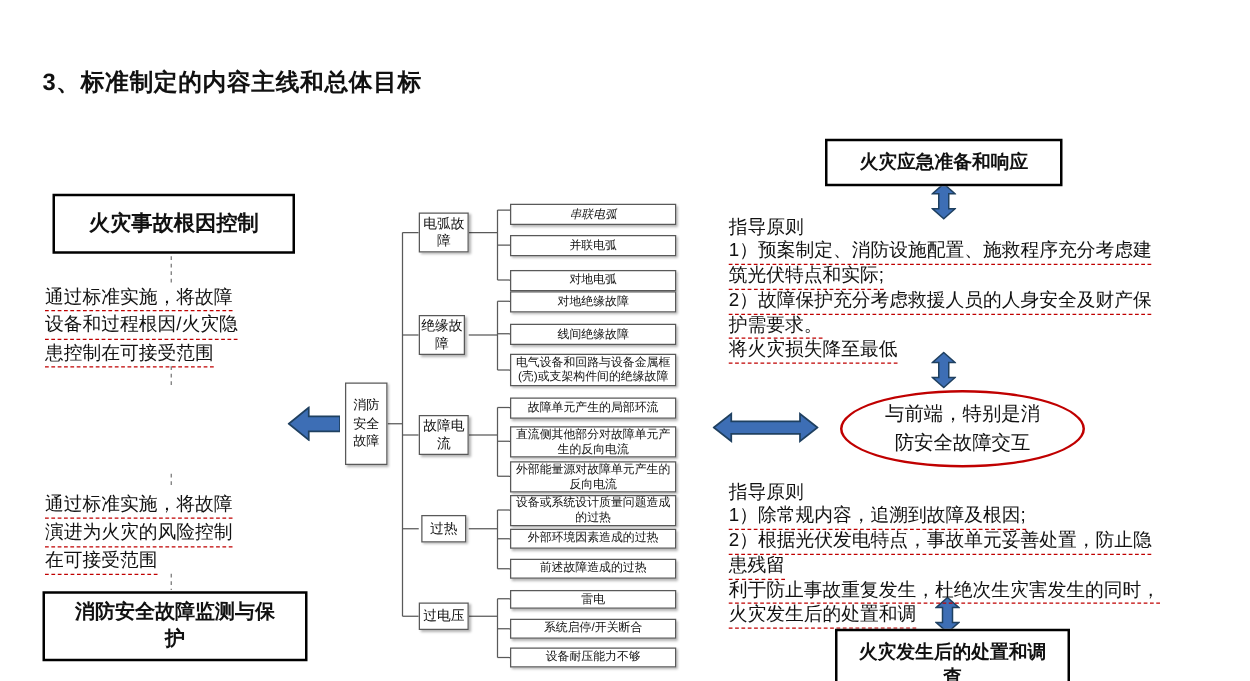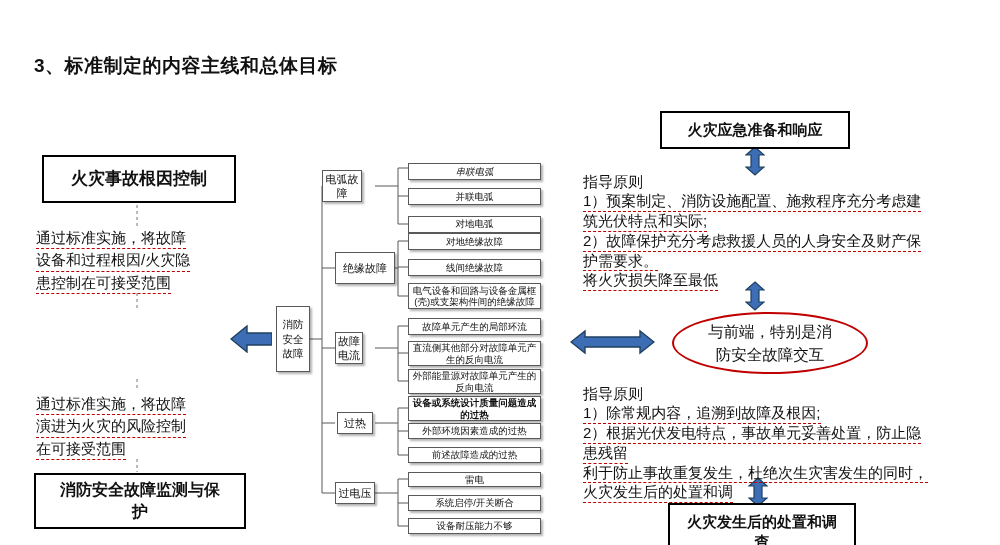--- a/index.html
+++ b/index.html
@@ -97,39 +97,39 @@
     <div class="tline"><span class="u">在可接受范围</span></div>
   </div>
 
   <div class="boldbox" style="left:34px;top:446px;width:208px;height:52px;font-size:16px;">
     <div>消防安全故障监测与保</div>
     <div>护</div>
   </div>
 
   <div class="node root" style="left:276px;top:279px;width:34px;height:66px;">消防安全故障</div>
 
-  <div class="node cat" style="left:322px;top:143px;width:40px;height:32px;">电弧故障</div>
-  <div class="node cat" style="left:335px;top:225px;width:60px;height:32px;">绝缘故障</div>
-  <div class="node cat" style="left:335px;top:305px;width:28px;height:32px;">故障电流</div>
+  <div class="node cat" style="left:335px;top:143px;width:40px;height:32px;">电弧故障</div>
+  <div class="node cat" style="left:335px;top:225px;width:37px;height:32px;">绝缘故障</div>
+  <div class="node cat" style="left:335px;top:305px;width:40px;height:32px;">故障电流</div>
   <div class="node cat" style="left:337px;top:385px;width:36px;height:22px;">过热</div>
   <div class="node cat" style="left:335px;top:455px;width:40px;height:22px;">过电压</div>
 
   <div class="leaf" style="top:136px;height:17px;font-style:italic;">串联电弧</div>
   <div class="leaf" style="top:161px;height:17px;">并联电弧</div>
   <div class="leaf" style="top:189px;height:17px;font-family:Liberation Serif, serif;">对地电弧</div>
 
   <div class="leaf" style="top:206px;height:17px;">对地绝缘故障</div>
   <div class="leaf" style="top:232px;height:17px;">线间绝缘故障</div>
   <div class="leaf" style="top:256px;height:26px;">电气设备和回路与设备金属框(壳)或支架构件间的绝缘故障</div>
 
   <div class="leaf" style="top:291px;height:17px;">故障单元产生的局部环流</div>
   <div class="leaf" style="top:314px;height:25px;">直流侧其他部分对故障单元产生的反向电流</div>
   <div class="leaf" style="top:342px;height:25px;">外部能量源对故障单元产生的反向电流</div>
 
-  <div class="leaf" style="top:369px;height:25px;font-weight:bold;">设备或系统设计质量问题造成的过热</div>
+  <div class="leaf" style="top:369px;height:25px;">设备或系统设计质量问题造成的过热</div>
   <div class="leaf" style="top:396px;height:16px;">外部环境因素造成的过热</div>
   <div class="leaf" style="top:420px;height:16px;">前述故障造成的过热</div>
 
   <div class="leaf" style="top:445px;height:15px;">雷电</div>
   <div class="leaf" style="top:468px;height:16px;">系统启停/开关断合</div>
   <div class="leaf" style="top:491px;height:16px;">设备耐压能力不够</div>
 
   <svg class="arrow" style="left:230px;top:298px;" width="42" height="28" viewBox="0 0 42 28">
     <polygon points="42,8 17,8 17,1 1,14 17,27 17,20 42,20" fill="#3D6EB5" stroke="#1F4060" stroke-width="1.4"></polygon>
   </svg>

